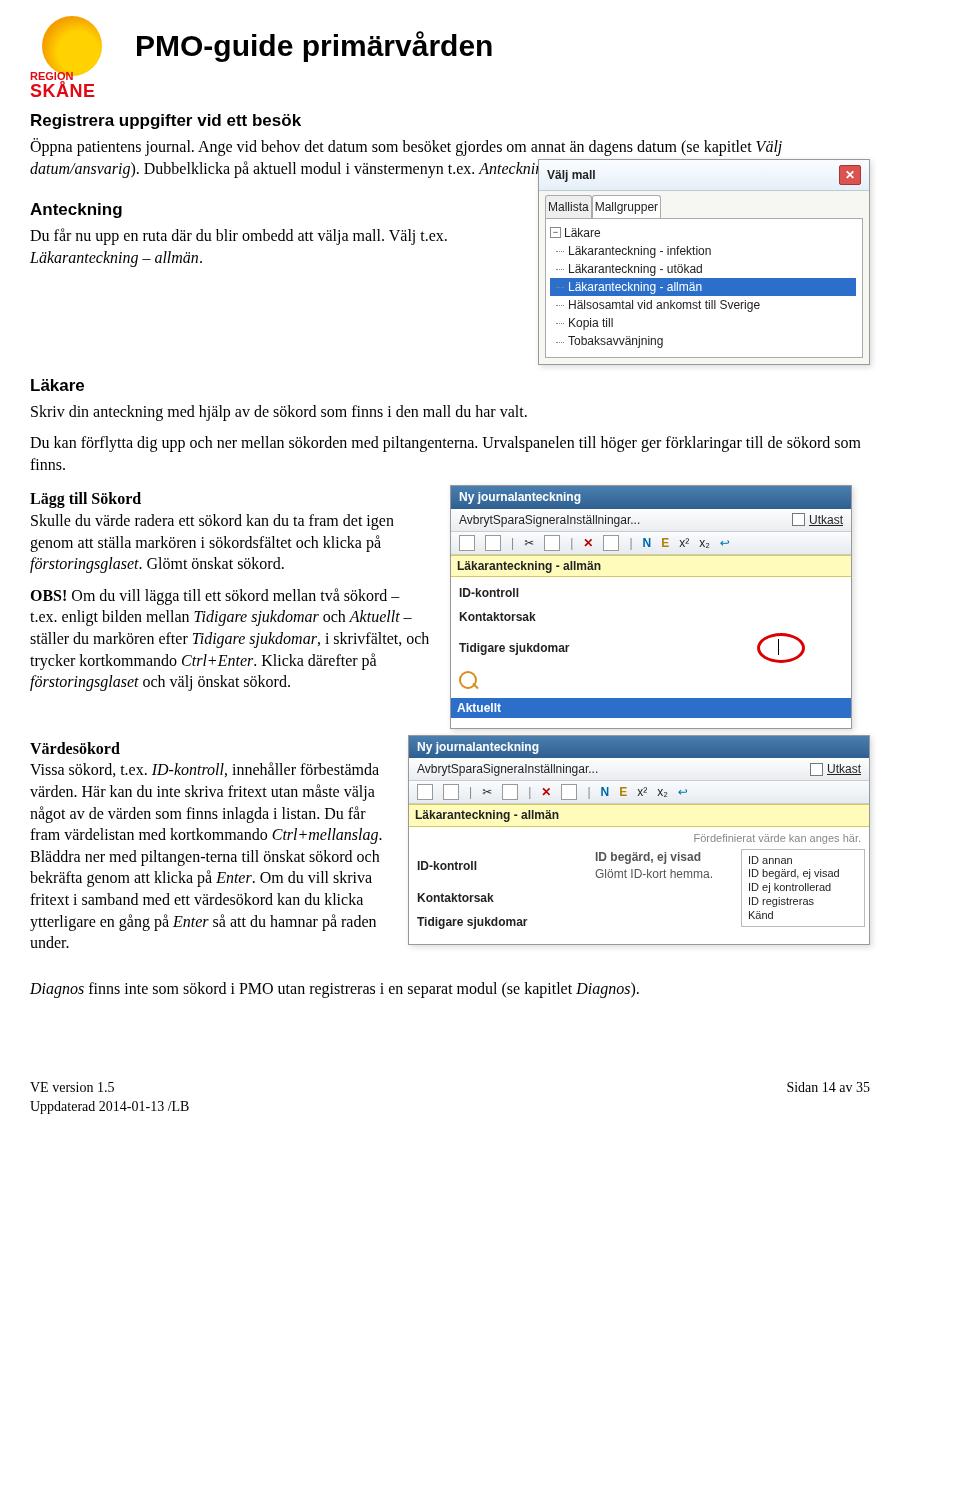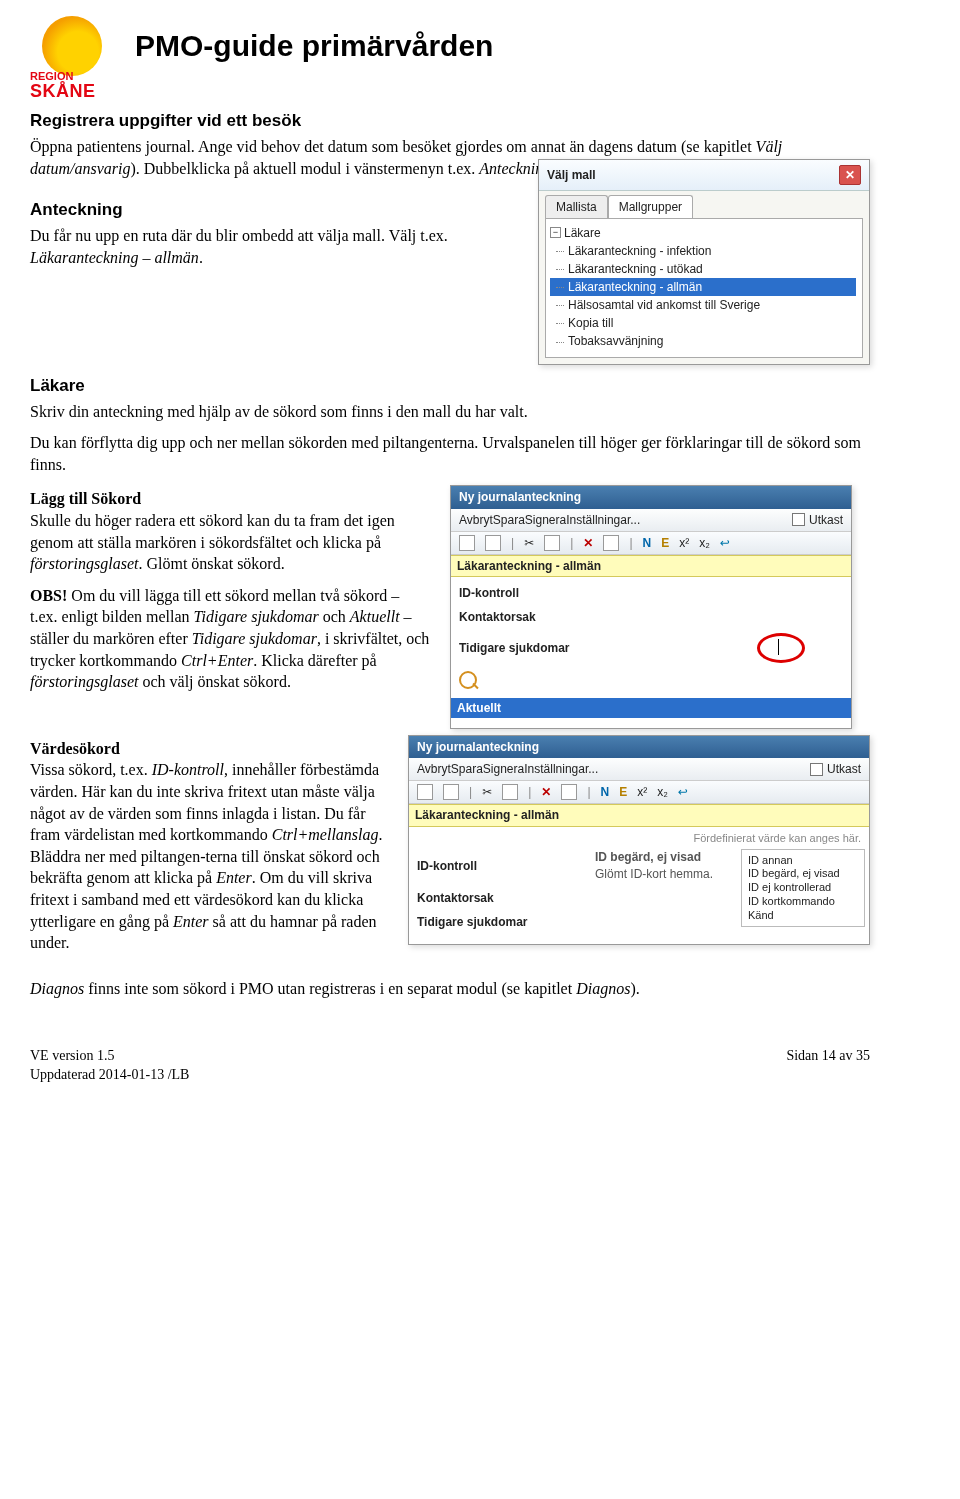--- a/index.html
+++ b/index.html
@@ -66,21 +66,21 @@
     background:linear-gradient(#fafdff,#e5eff9);
     padding:5px 8px;font-weight:bold;display:flex;align-items:center;justify-content:space-between;
     border-bottom:1px solid #bcc;
   }
   .dlg-close{
     width:20px;height:18px;background:#d9534f;border:1px solid #a33;border-radius:2px;
     display:flex;align-items:center;justify-content:center;color:#fff;font-weight:bold;font-size:12px;
   }
   .tabs{display:flex;gap:0;padding:4px 6px 0 6px;}
   .tab{
-    padding:3px 10px;border:1px solid #aaa;border-bottom:none;background:#eee;
+    padding:3px 2px;border:1px solid #aaa;border-bottom:none;background:#eee;
     border-radius:3px 3px 0 0;font-size:12px;
   }
   .tab.active{background:#fff;}
   .tree{
     background:#fff;border:1px solid #aaa;margin:0 6px 6px 6px;padding:6px 6px 6px 4px;
   }
   .tree-node{padding:1px 2px 1px 18px;position:relative;}
   .tree-node::before{
     content:"";position:absolute;left:6px;top:50%;width:8px;border-top:1px dotted #888;
   }
@@ -92,21 +92,21 @@
   .tree .sel{background:#2b6fcb;color:#fff;}
   
   .jtitle{
     background:linear-gradient(#4a7fb0,#2f5f91);color:#fff;font-weight:bold;
     padding:3px 8px;font-size:12px;
   }
   .jmenu{
     background:linear-gradient(#fdfefe,#e9edf1);padding:3px 8px;
     display:flex;align-items:center;font-size:12px;border-bottom:1px solid #ccc;
   }
-  .jmenu .chk{display:flex;align-items:center;gap:4px;margin-left:auto;}
+  .jmenu .chk{display:flex;align-items:center;gap:4px;margin-left:auto;text-decoration:underline;}
   .jtoolbar{
     background:linear-gradient(#fafcfe,#e6ebf0);padding:3px 8px;
     display:flex;gap:10px;align-items:center;border-bottom:1px solid #ccc;font-size:12px;
   }
   .ticon{width:14px;height:14px;display:inline-block;border:1px solid #999;background:#fff;}
   .jband{
     background:#fffcbb;border-top:1px solid #d4c95b;border-bottom:1px solid #d4c95b;
     padding:2px 6px;font-weight:bold;font-size:12px;
   }
   .jbody{background:#fff;padding:4px 8px 10px 8px;}
@@ -125,21 +125,21 @@
   }
   .mag::after{content:"";position:absolute;width:7px;height:2px;background:#d48f1e;transform:rotate(45deg);left:11px;top:12px;}
   .jrow.aktuellt{background:#2b6fcb;color:#fff;padding:2px 6px;margin-left:-8px;margin-right:-8px;}
   .jrow.aktuellt .jlabel{color:#fff;}
   .notebox{
     border:1px solid #bbb;background:#fff;padding:4px 6px;font-size:11px;line-height:1.25;
     width:110px;
   }
   .hint{color:#888;font-size:11px;}
   .footer{
-    display:flex;justify-content:space-between;font-size:14px;margin-top:48px;
+    display:flex;justify-content:space-between;font-size:14px;margin-top:80px;
     font-family:"Times New Roman",serif;
   }
 </style>
 </head>
 <body>
 
 <div class="header">
   <div class="logo">
     <div class="sun"></div>
     <div class="skane-label">
@@ -184,21 +184,21 @@
 </div>
 
 <h2 class="section">Läkare</h2>
 <p>Skriv din anteckning med hjälp av de sökord som finns i den mall du har valt.</p>
 <p>Du kan förflytta dig upp och ner mellan sökorden med piltangenterna. Urvalspanelen till höger ger förklaringar till de sökord som finns.</p>
 
 <div class="row">
   <div class="col-text" style="max-width:400px;">
     <p>
       <span class="bold">Lägg till Sökord</span><br>
-      <span>Skulle du höger radera ett sökord kan du ta fram det igen genom att ställa markören i sökordsfältet och klicka på </span><span class="italic">förstoringsglaset</span><span>. Glömt önskat sökord.</span>
+      <span>Skulle du värde radera ett sökord kan du ta fram det igen genom att ställa markören i sökordsfältet och klicka på </span><span class="italic">förstoringsglaset</span><span>. Glömt önskat sökord.</span>
     </p>
     <p>
       <span class="bold">OBS!</span><span> Om du vill lägga till ett sökord mellan två sökord – t.ex. enligt bilden mellan </span><span class="italic">Tidigare sjukdomar</span><span> och </span><span class="italic">Aktuellt</span><span> – ställer du markören efter </span><span class="italic">Tidigare sjukdomar</span><span>, i skrivfältet, och trycker kortkommando </span><span class="italic">Ctrl+Enter</span><span>. Klicka därefter på </span><span class="italic">förstoringsglaset</span><span> och välj önskat sökord.</span>
     </p>
   </div>
   <div class="fig" style="width:400px;">
     <div class="jtitle">Ny journalanteckning</div>
     <div class="jmenu">
       <span>Avbryt</span>
       <span>Spara</span>
@@ -295,21 +295,21 @@
       <div class="jrow">
           <span class="jlabel">Kontaktorsak</span>
         </div>
       <div class="jrow">
           <span class="jlabel">Tidigare sjukdomar</span>
         </div>
       <div class="notebox" style="position:absolute;right:4px;top:22px;">
         <div>ID annan</div>
         <div>ID begärd, ej visad</div>
         <div>ID ej kontrollerad</div>
-        <div>ID kortkommando</div>
+        <div>ID registreras</div>
         <div>Känd</div>
       </div>
     </div>
   </div>
 </div>
 
 <p style="margin-top:14px;">
   <span class="italic">Diagnos</span><span> finns inte som sökord i PMO utan registreras i en separat modul (se kapitlet </span><span class="italic">Diagnos</span><span>).</span>
 </p>
 

